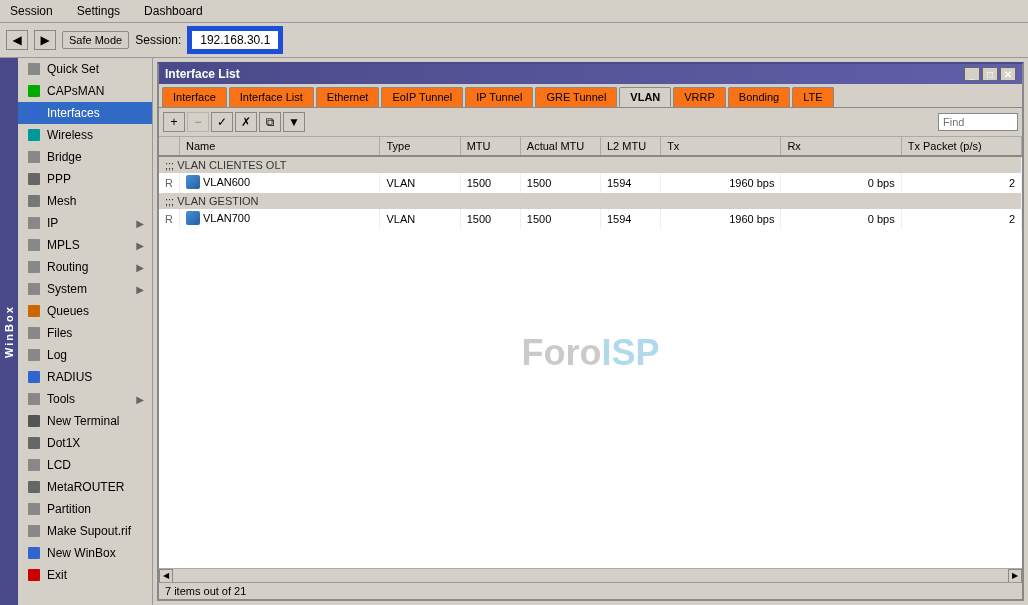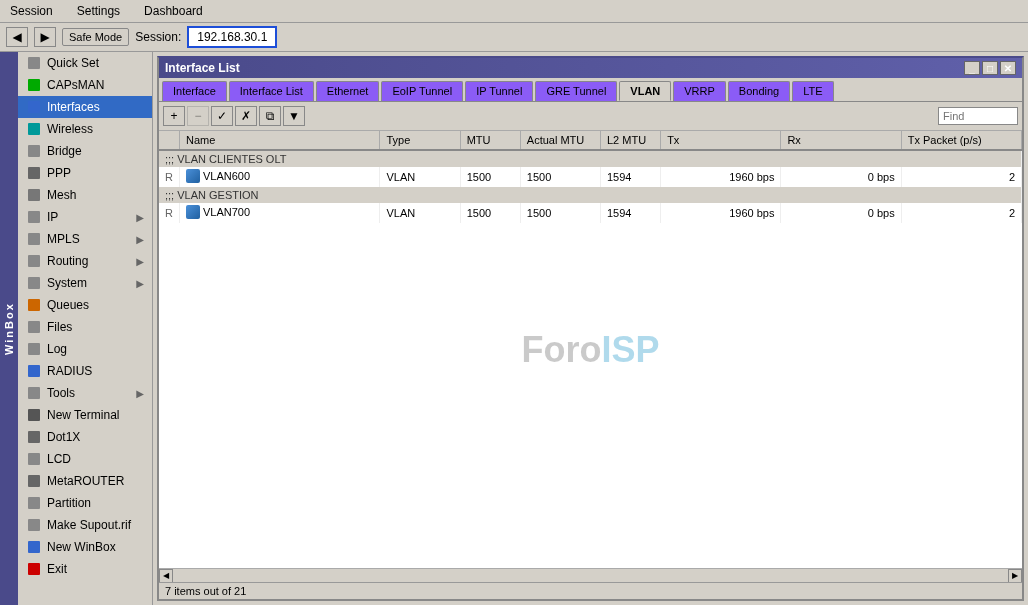--- a/index.html
+++ b/index.html
@@ -41,21 +41,21 @@
       background: #d4d0c8;
       border: 1px solid #888;
       padding: 2px 6px;
       cursor: pointer;
       font-size: 11px;
       border-radius: 2px;
     }
     .session-label { font-size: 12px; margin-left: 0; }
     .session-value {
       background: white;
-      border: 2px solid #1d4ed8;
+      border: 5px solid #1d4ed8;
       padding: 2px 8px;
       font-size: 12px;
     }
 
     
     .main-layout {
       display: flex;
       flex: 1;
       overflow: hidden;
     }
@@ -159,21 +159,21 @@
     
     .tabs-bar {
       background: #d4d0c8;
       border-bottom: 1px solid #888;
       display: flex;
       padding: 3px 3px 0;
       gap: 2px;
     }
     .tab {
       padding: 3px 10px;
-      background: #8b5cf6;
+      background: #f97316;
       border: 1px solid #888;
       border-bottom: none;
       cursor: pointer;
       font-size: 11px;
       border-radius: 2px 2px 0 0;
     }
     .tab.active {
       background: #d4d0c8;
       border-bottom: 1px solid #d4d0c8;
       font-weight: bold;

